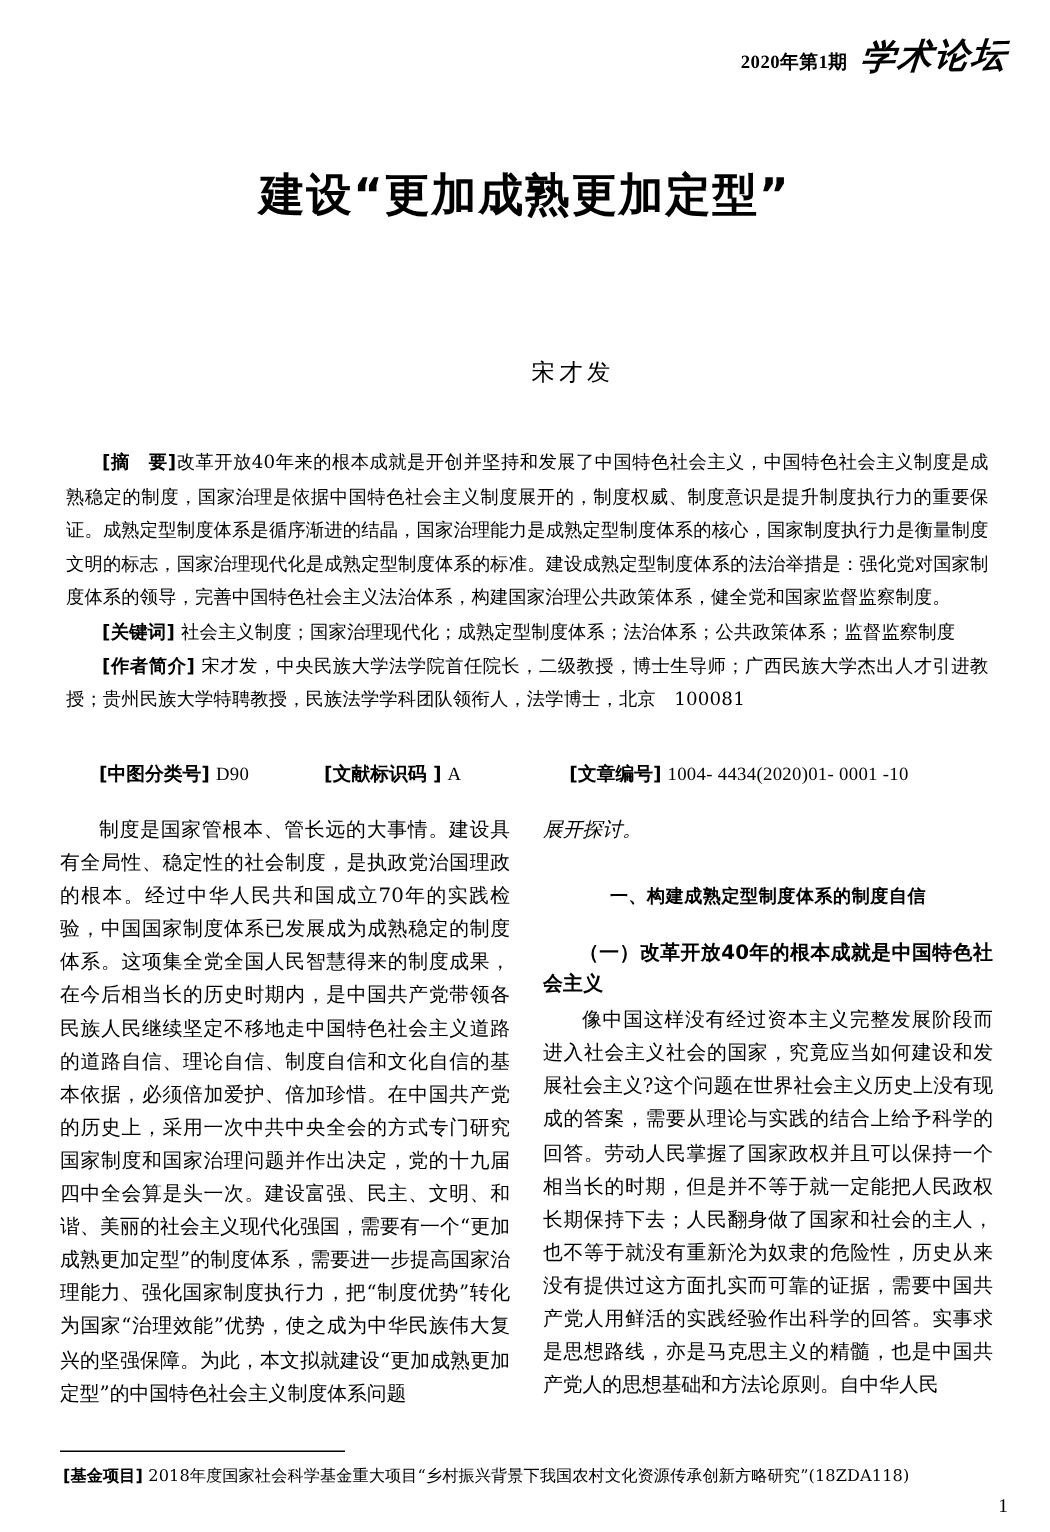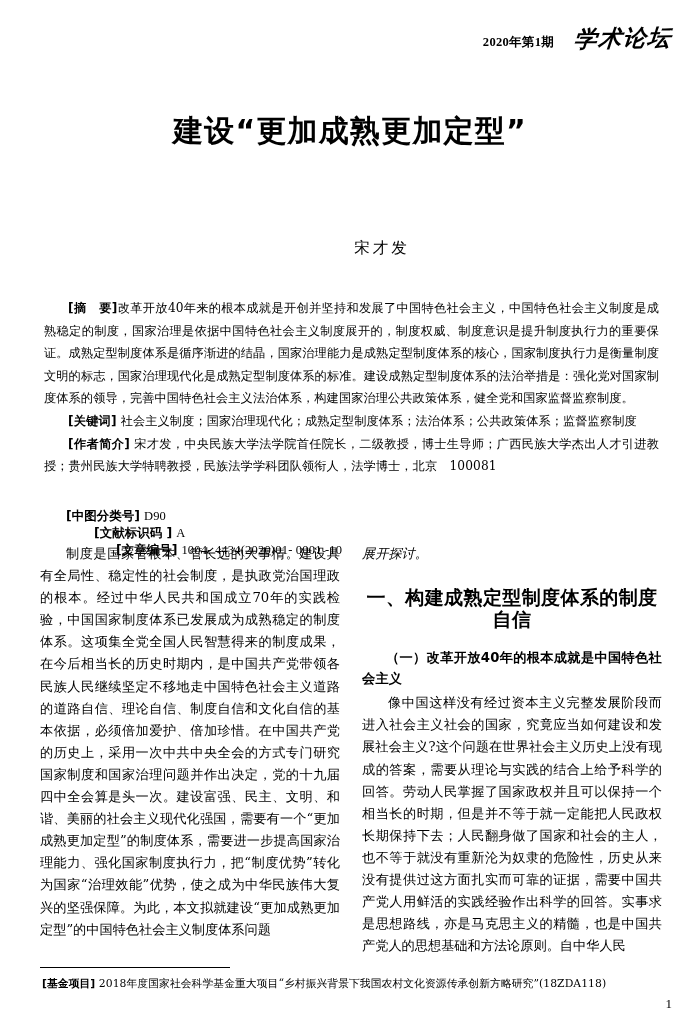--- a/index.html
+++ b/index.html
@@ -24,21 +24,21 @@
     box-sizing: border-box;
   }
 
   
   .runhead {
     position: absolute;
     right: 28px;
     top: 26px;
     display: flex;
     align-items: baseline;
-    gap: 20px;
+    gap: 9px;
   }
   .runhead-issue {
     font-family: "Liberation Serif", serif;
     font-size: 12.5px;
     font-weight: bold;
     letter-spacing: 0.3px;
     white-space: nowrap;
   }
   .runhead-logo {
     font-family: "DejaVu Serif", serif;
@@ -104,21 +104,20 @@
   .kw-p, .bio-p { text-indent: 24px; }
 
   .codes {
     position: absolute;
     left: 44px;
     top: 508px;
     width: 615px;
     display: flex;
     font-family: "DejaVu Serif", serif;
     font-size: 12.5px;
-    flex-direction: column;
   }
   .codes .slot { white-space: nowrap; }
   .codes .slot.c1 { margin-left: 22px; }
   .codes .slot.c2 { margin-left: 50px; }
   .codes .slot.c3 { margin-left: 72px; }
   .codes .tag {
     font-family: "DejaVu Sans", "Liberation Sans", sans-serif;
     font-weight: bold;
   }
   .codes .val {
@@ -146,21 +145,21 @@
     overflow: hidden;
   }
   .col p {
     margin: 0;
     text-indent: 26px;
   }
   .col p.noindent { text-indent: 0; font-style: italic; }
 
   .h1-sec {
     font-family: "DejaVu Sans", "Liberation Sans", sans-serif;
-    font-size: 19px;
+    font-size: 12px;
     font-weight: bold;
     text-align: center;
     letter-spacing: 0.4px;
     margin: 21px 0 17px 0;
     text-indent: 0;
   }
   .h2-sec {
     font-family: "DejaVu Sans", "Liberation Sans", sans-serif;
     font-size: 13.2px;
     font-weight: bold;

